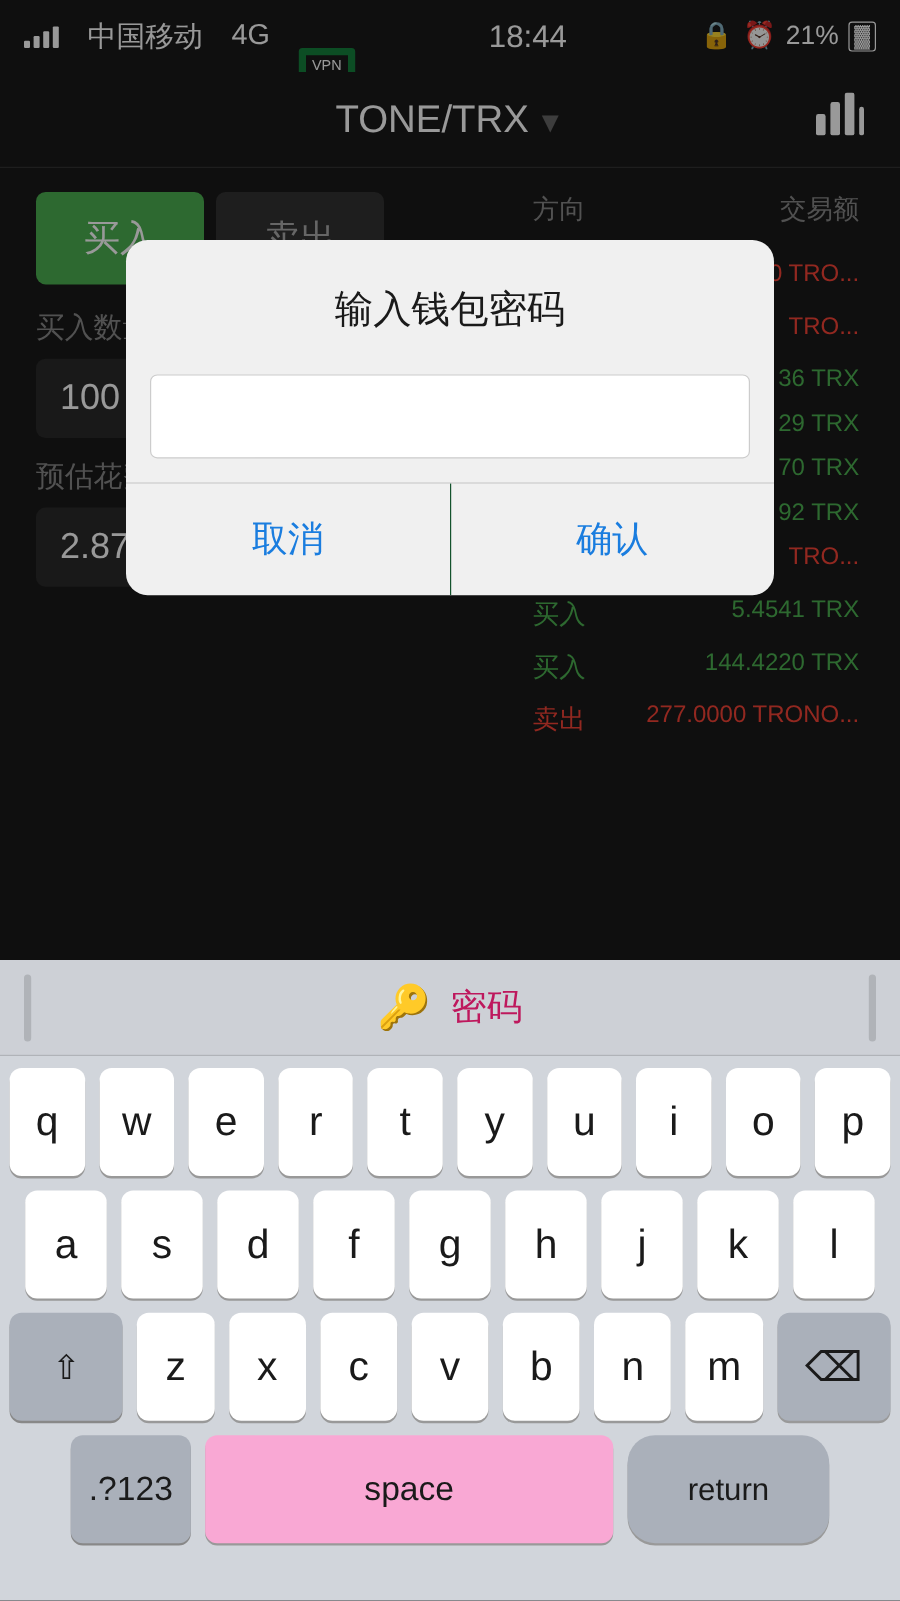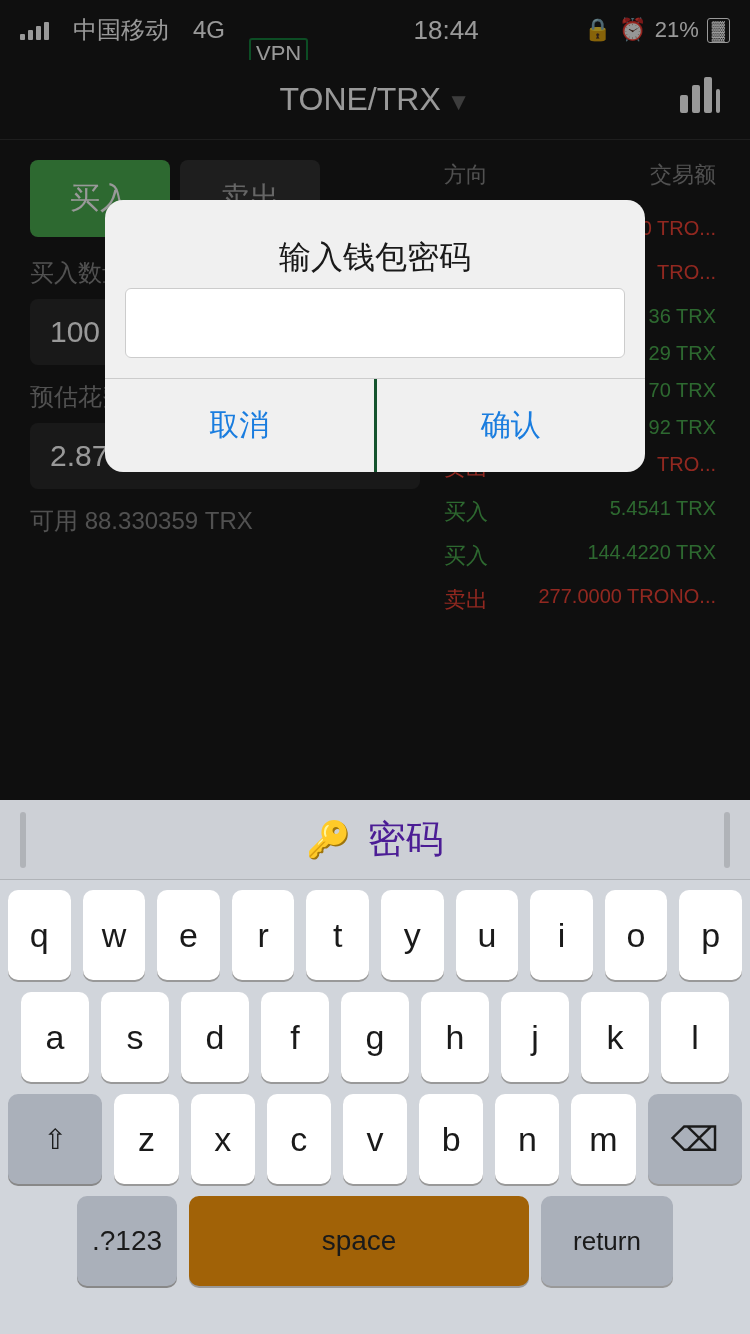--- a/index.html
+++ b/index.html
@@ -218,21 +218,21 @@
       top: 200px;
       left: 105px;
       width: 540px;
       background: #f0f0f0;
       border-radius: 18px;
       z-index: 20;
       overflow: hidden;
     }
     .dialog-title {
       text-align: center;
-      padding: 36px 20px 8px;
+      padding: 36px 20px 32px;
       font-size: 32px;
       font-weight: 500;
       color: #1a1a1a;
     }
     .dialog-input-wrap {
       padding: 0 20px 20px;
     }
     .dialog-input {
       width: 100%;
       border: 1.5px solid #ccc;
@@ -249,21 +249,21 @@
     .dialog-btn {
       flex: 1;
       padding: 26px;
       background: transparent;
       border: none;
       font-size: 30px;
       color: #1a7ddf;
       cursor: pointer;
     }
     .dialog-btn:first-child {
-      border-right: 3px solid #14532d;
+      border-right: 1px solid #14532d;
     }
 
     
     .keyboard-area {
       position: absolute;
       bottom: 0;
       left: 0;
       width: 750px;
       background: #d1d5db;
     }
@@ -274,22 +274,22 @@
       align-items: center;
       justify-content: center;
       gap: 16px;
       border-bottom: 1px solid #b0b3b8;
       position: relative;
     }
     .keyboard-toolbar .key-icon {
       font-size: 36px;
     }
     .keyboard-toolbar .toolbar-label {
-      font-size: 38px;
-      color: #4c1d95;
+      font-size: 30px;
+      color: #be185d;
     }
     .keyboard-toolbar .left-bar {
       position: absolute;
       left: 20px;
       top: 12px;
       width: 6px;
       height: 56px;
       background: #b0b3b8;
       border-radius: 3px;
     }
@@ -330,48 +330,49 @@
       justify-content: center;
     }
     .key.special {
       background: #aab0ba;
       color: #1a1a1a;
       font-size: 28px;
       width: 100px;
       box-shadow: 0 2px 0 #888;
     }
     .key.space-key {
-      background: #a16207;
+      background: #f9a8d4;
       width: 340px;
       font-size: 28px;
     }
     .key.return-key {
       background: #aab0ba;
-      width: 132px;
+      width: 168px;
       font-size: 26px;
+      border-radius: 23px;
     }
     .key.delete-key {
       background: #aab0ba;
       width: 100px;
     }
   </style>
 </head>
 <body>
 
 <div class="status-bar">
   <div class="status-left">
     <div class="signal-bars">
       <span style="height:6px"></span>
       <span style="height:10px"></span>
       <span style="height:14px"></span>
       <span style="height:18px"></span>
     </div>
     <span>中国移动</span>
     <span>4G</span>
-    <span style="border:2px solid #15803d;padding:1px 5px;font-size:22px;border-radius:3px;margin-top:48px;">VPN</span>
+    <span style="border:6px solid #15803d;padding:1px 5px;font-size:12px;border-radius:3px;margin-top:48px;">VPN</span>
   </div>
   <div class="status-center">18:44</div>
   <div class="status-right">
     <span>🔒</span>
     <span>⏰</span>
     <span>21%</span>
     <span style="border:1px solid white;border-radius:3px;padding:1px 4px;font-size:18px;">▓</span>
   </div>
 </div>
 
@@ -405,24 +406,20 @@
     </div>
 
     
     <div class="form-label">预估花费</div>
     <div class="form-input-row">
       <span style="color:white;font-size:30px;">2.877793</span>
       <span class="unit">TRX</span>
     </div>
 
     
-    <div class="available-text">
-      <span>可用</span>
-      <span>88.330359 TRX</span>
-    </div>
 
     
   </div>
 
   <div class="right-panel">
     <div class="order-book-header">
       <span>方向</span>
       <span>交易额</span>
     </div>
     <div class="order-row">

